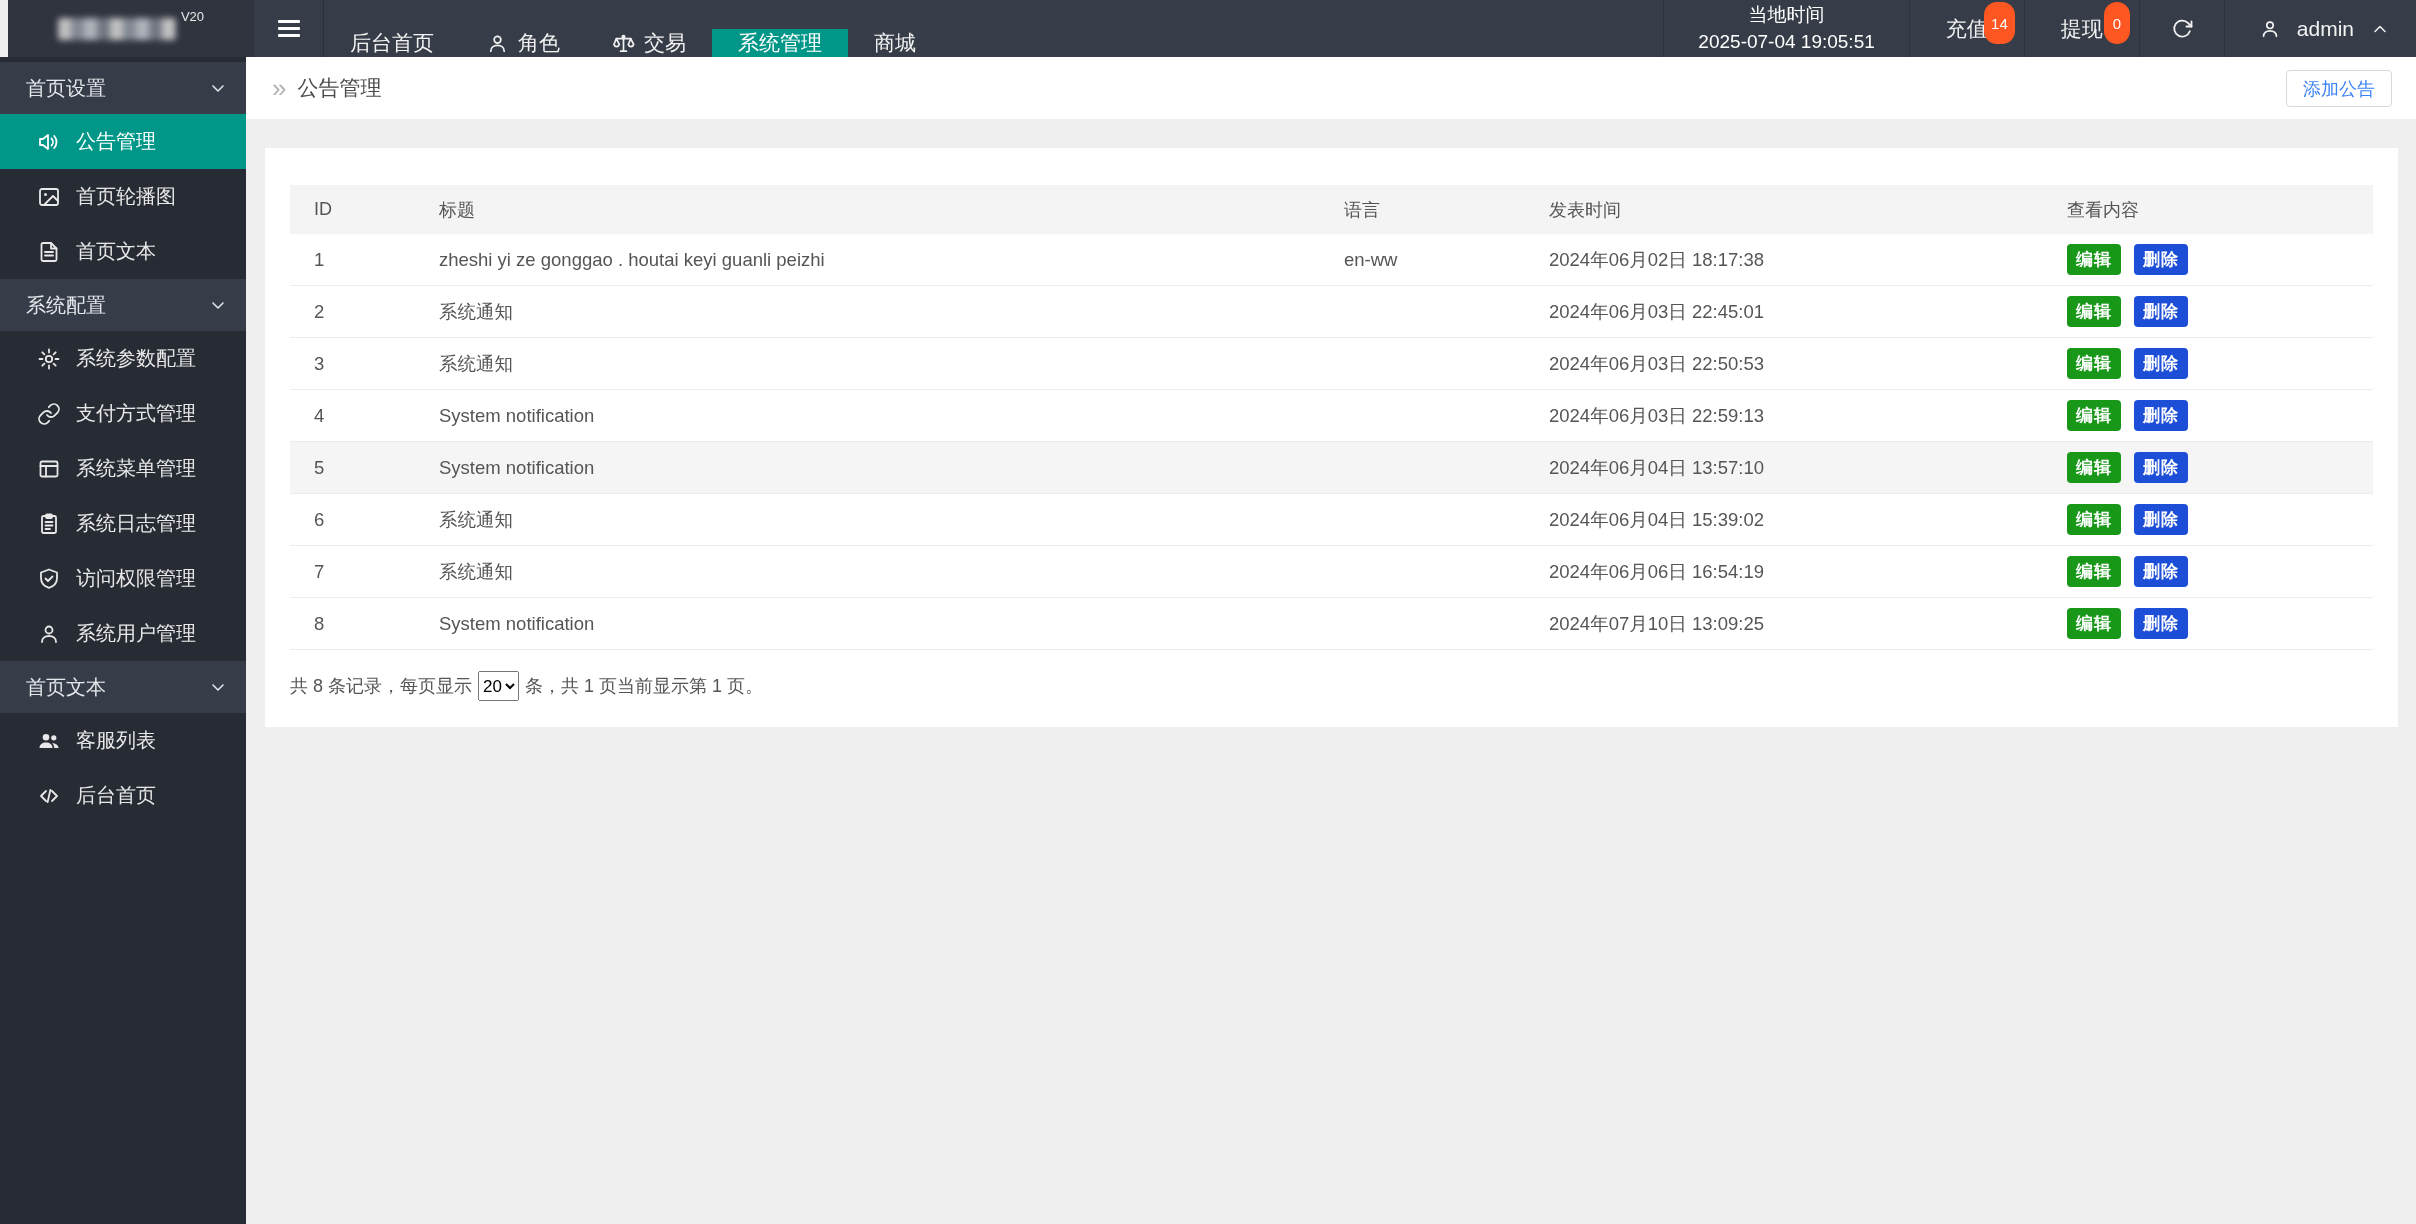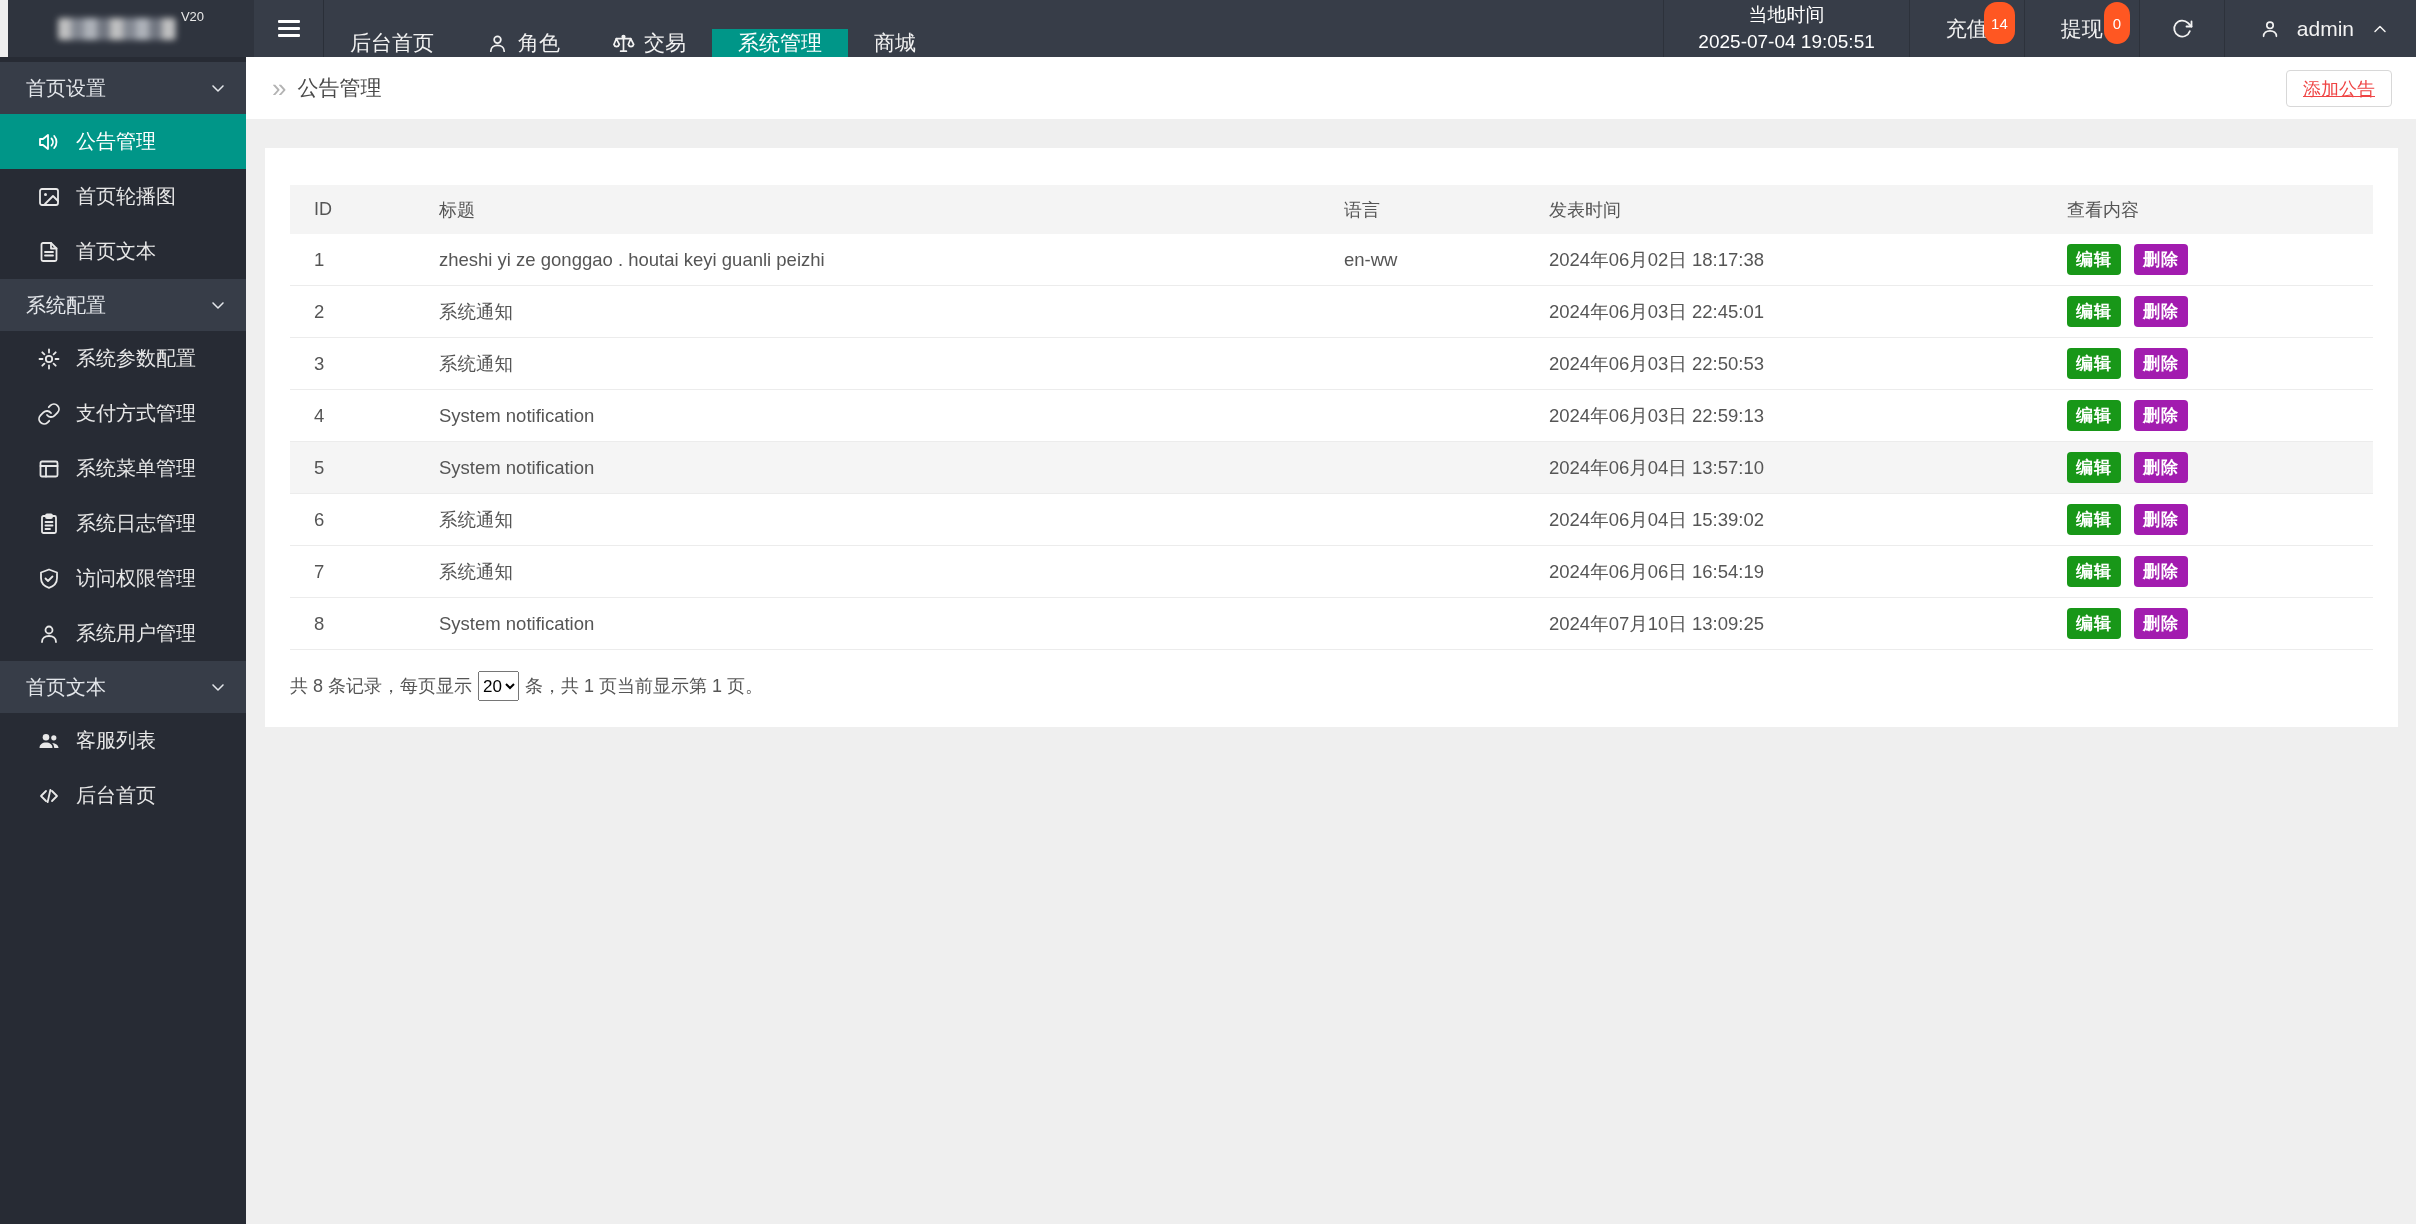--- a/index.html
+++ b/index.html
@@ -48,33 +48,33 @@
     font-size:20px;color:#e8e8e8;cursor:pointer;}
   .sb-item .icon svg{width:24px;height:24px;}
   .sb-item.active{background:#009688;color:#fff;}
 
   
   .main{position:absolute;left:246px;top:57px;width:2170px;}
   .breadcrumb-bar{height:62px;background:#fff;display:flex;align-items:center;padding:0 26px;position:relative;}
   .bc-icon{color:#b3b3b3;font-size:26px;margin-right:11px;line-height:1;}
   .bc-text{font-size:21px;color:#4a4a4a;}
   .add-btn{position:absolute;right:24px;top:13px;height:37px;padding:0 16px;background:#fff;
-    border:1px solid #d8d8d8;border-radius:4px;font-size:18px;color:#ef4444;cursor:pointer;
-    font-family:inherit;text-decoration:underline;}
+    border:1px solid #d8d8d8;border-radius:4px;font-size:18px;color:#3b82f6;cursor:pointer;
+    font-family:inherit;}
   .card{margin:29px 18px 0 19px;background:#fff;height:579px;box-sizing:border-box;padding:37px 25px 0;}
   table{width:100%;border-collapse:collapse;table-layout:fixed;}
   thead th{background:#f4f4f4;height:49px;font-weight:normal;font-size:18px;color:#555;
     text-align:left;padding:0 0 0 24px;}
   tbody td{height:51px;border-bottom:1px solid #ececec;font-size:18.5px;color:#555;
     padding:0 0 0 24px;overflow:hidden;white-space:nowrap;}
   tbody tr.highlight{background:#f5f5f5;}
   .row-btn{display:inline-block;border:none;border-radius:4px;color:#fff;font-size:17px;font-weight:bold;
     padding:4px 9px;margin-right:13px;cursor:pointer;letter-spacing:1px;font-family:inherit;}
   .btn-edit{background:#189718;}
-  .btn-del{background:#a21caf;}
+  .btn-del{background:#1d4ed8;}
   .pagination{margin-top:21px;font-size:18px;color:#555;display:flex;align-items:center;}
   .pagination select{height:30px;font-size:17px;margin:0 6px;font-family:inherit;}
 </style>
 </head>
 <body>
 
 <header class="navbar">
   <div class="logo-area">
     <div class="logo-blur"></div>
     <span class="logo-ver">V20</span>

